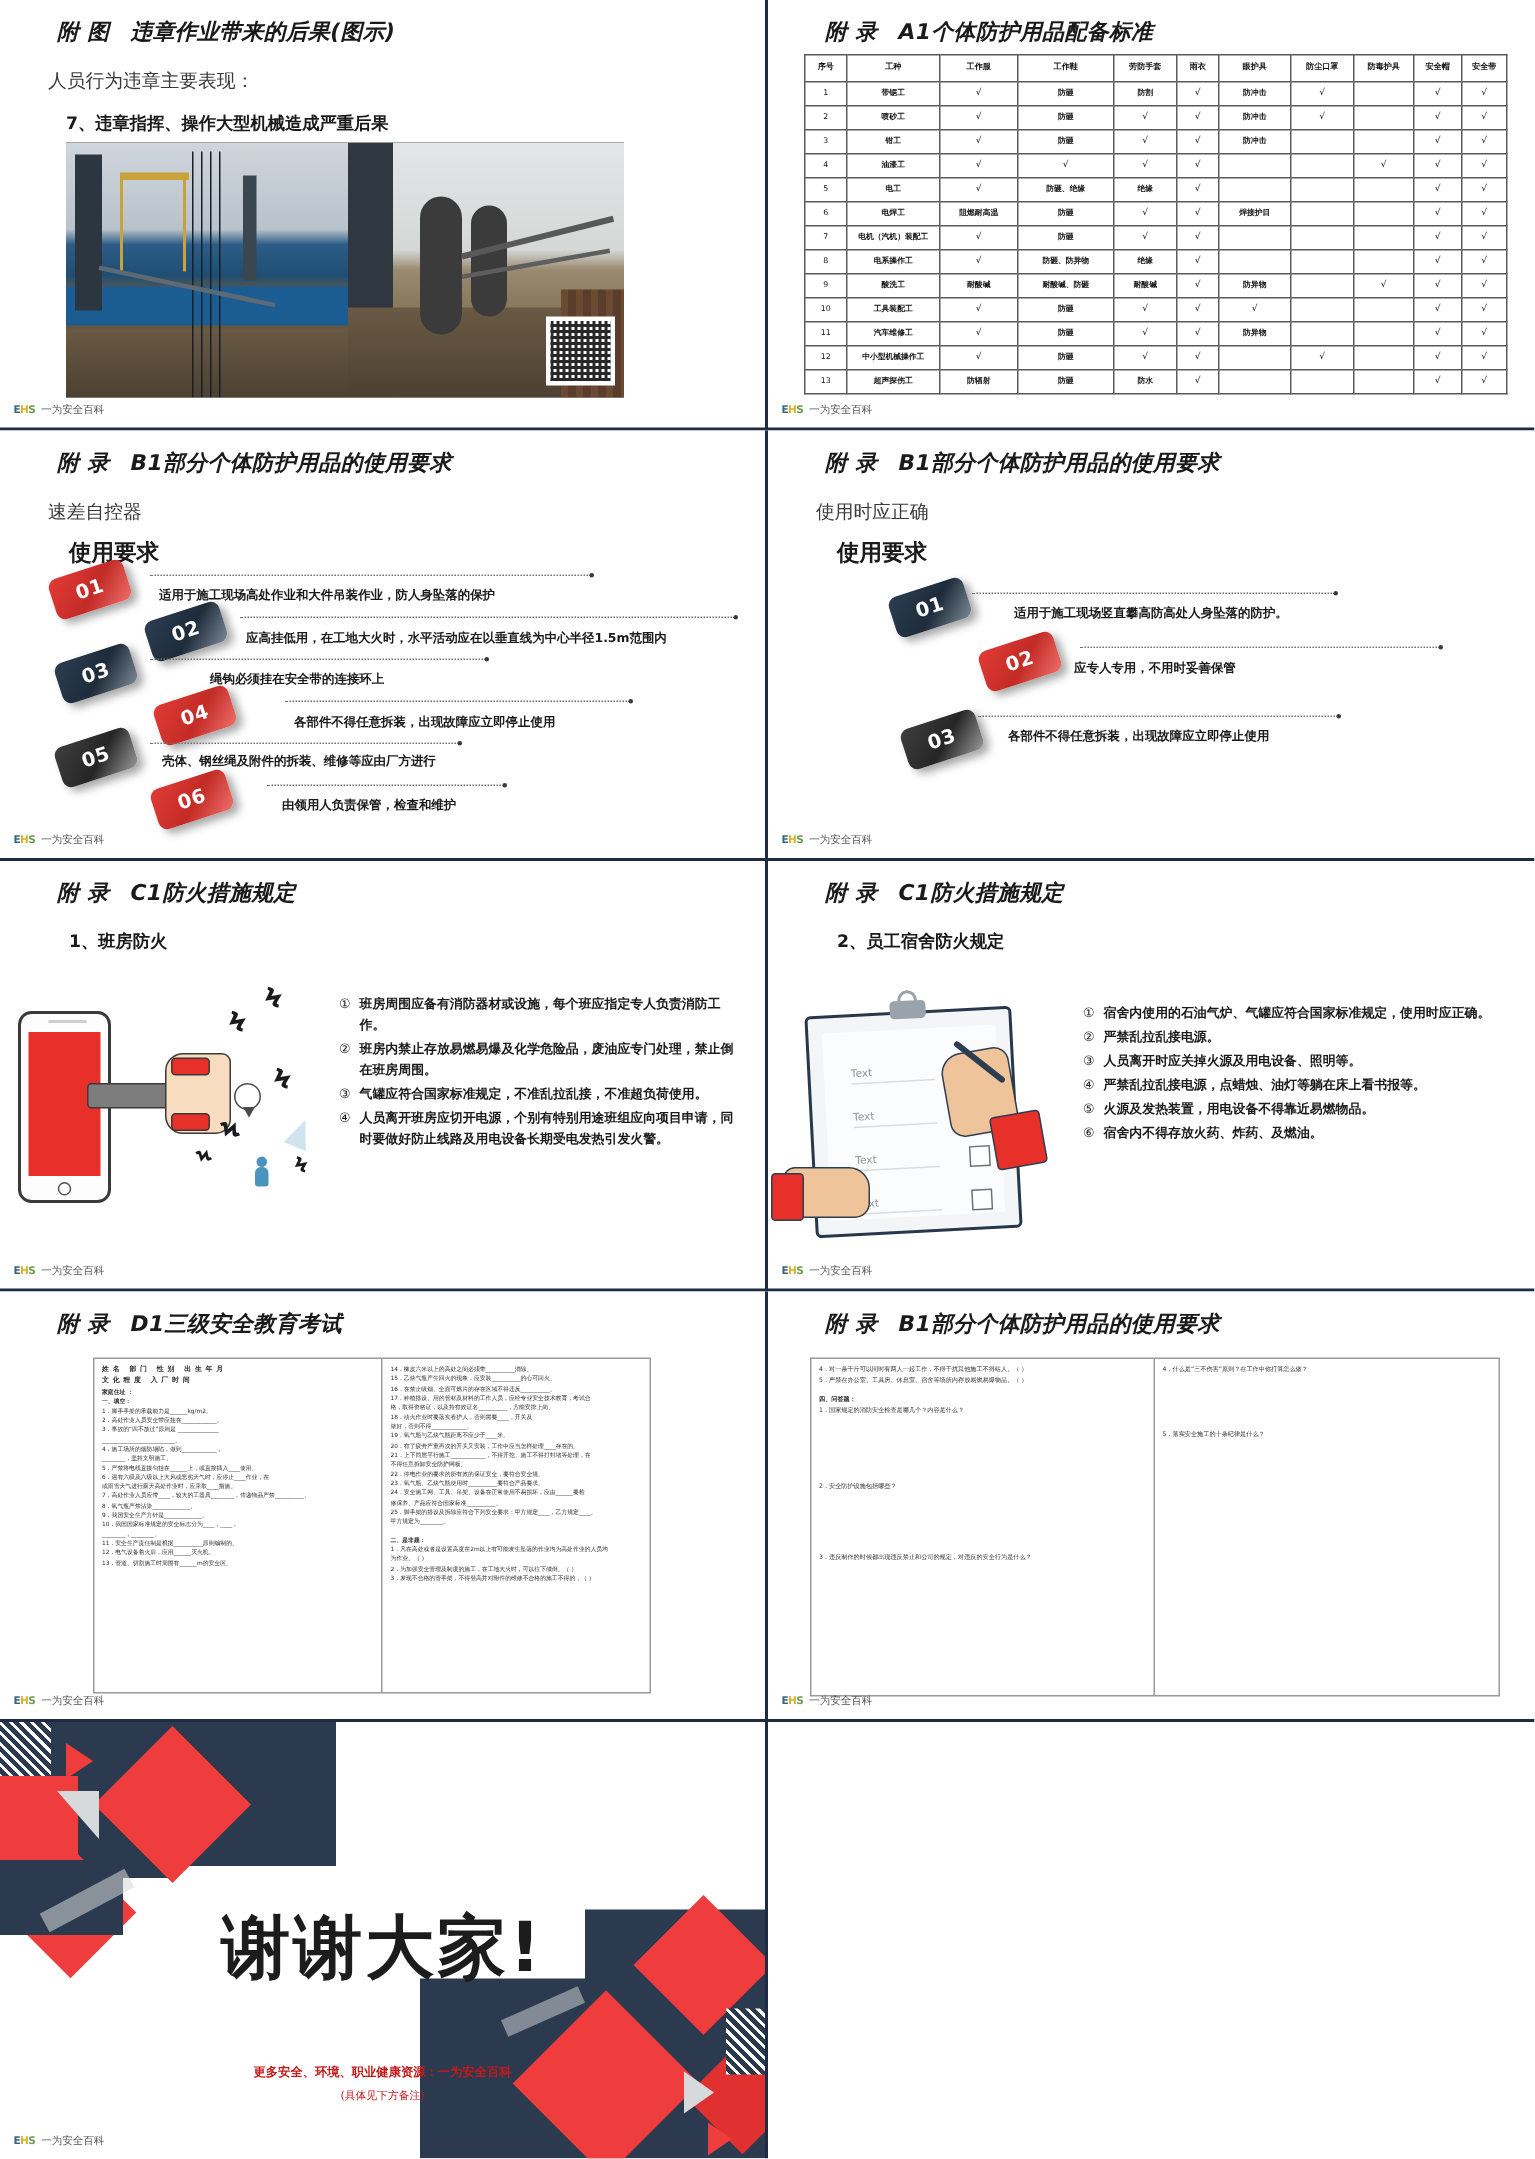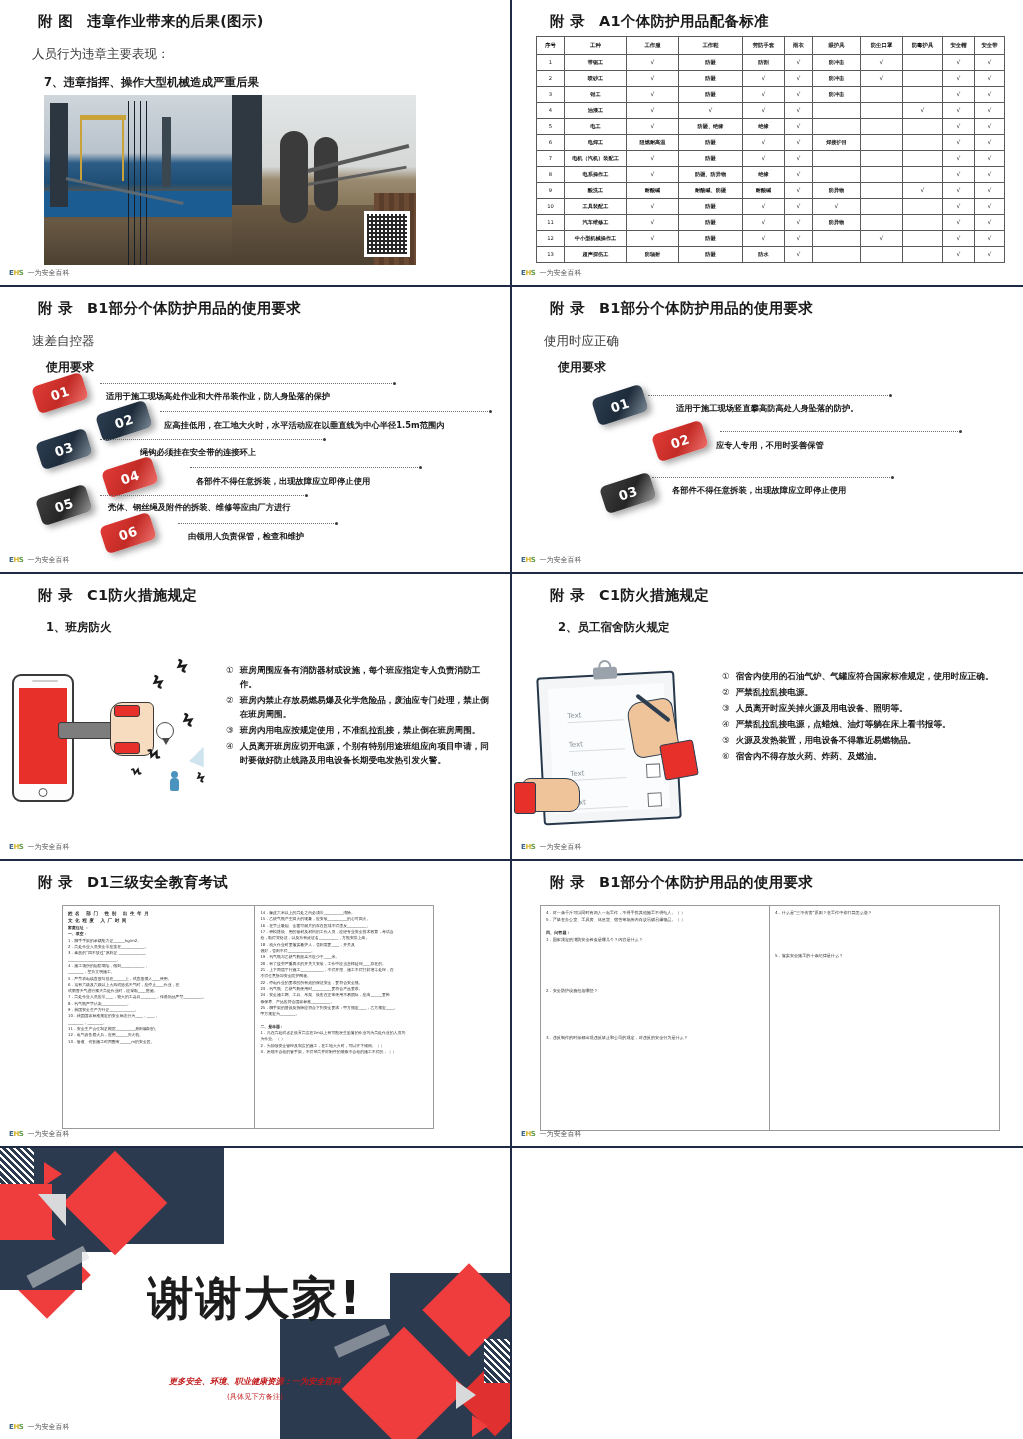--- a/index.html
+++ b/index.html
@@ -28,40 +28,41 @@
   .slide.nob-bottom { border-bottom: none; }
 
   .slide-title {
     position: absolute;
     left: 38px; top: 12px;
     font-size: 14.5px;
     font-weight: bold;
     color: #1a1a1a;
     letter-spacing: 0.3px;
     white-space: nowrap;
+    font-style: italic;
   }
   .slide-title .sp { display: inline-block; width: 14px; }
 
   .subtitle {
     position: absolute;
     left: 32px; top: 46px;
     font-size: 12.5px;
     color: #3a3a3a;
   }
   .subtitle2 {
     position: absolute;
     left: 44px; top: 75px;
     font-size: 11.5px;
     font-weight: bold;
     color: #1a1a1a;
   }
   .sec-head {
     position: absolute;
     left: 46px; top: 44px;
-    font-size: 12px;
+    font-size: 15px;
     font-weight: bold;
     color: #1a1a1a;
   }
 
   
   .footer-logo {
     position: absolute;
     left: 9px; bottom: 7px;
     display: flex; align-items: center; gap: 4px;
     opacity: .85;
@@ -274,21 +275,20 @@
     font-weight: bold;
     color: #1c1c1c;
     letter-spacing: 2px;
   }
   .promo {
     position: absolute; left: 0; right: 0; top: 228px;
     text-align: center;
     color: #c21a1a;
     font-size: 8.2px;
     font-weight: bold;
-    font-style: italic;
   }
   .promo2 {
     position: absolute; left: 0; right: 0; top: 244px;
     text-align: center;
     color: #c21a1a;
     font-size: 7.2px;
   }
 
   .watermark {
     position: absolute;
@@ -668,21 +668,21 @@
         <div class="li">
           <span class="mk">①</span>
           <span class="tx">班房周围应备有消防器材或设施，每个班应指定专人负责消防工作。</span>
         </div>
         <div class="li">
           <span class="mk">②</span>
           <span class="tx">班房内禁止存放易燃易爆及化学危险品，废油应专门处理，禁止倒在班房周围。</span>
         </div>
         <div class="li">
           <span class="mk">③</span>
-          <span class="tx">班房内用电应按规定使用，不准乱拉乱接，禁止倒在班房周围。</span>
+          <span class="tx">气罐应符合国家标准规定，不准乱拉乱接，不准超负荷使用。</span>
         </div>
         <div class="li">
           <span class="mk">④</span>
           <span class="tx">人员离开班房应切开电源，个别有特别用途班组应向项目申请，同时要做好防止线路及用电设备长期受电发热引发火警。</span>
         </div>
       </div>
 
     <div class="footer-logo">
       <span class="mark"><span class="e">E</span><span class="h">H</span><span class="s">S</span></span>
       <span class="ftxt">一为安全百科</span>

